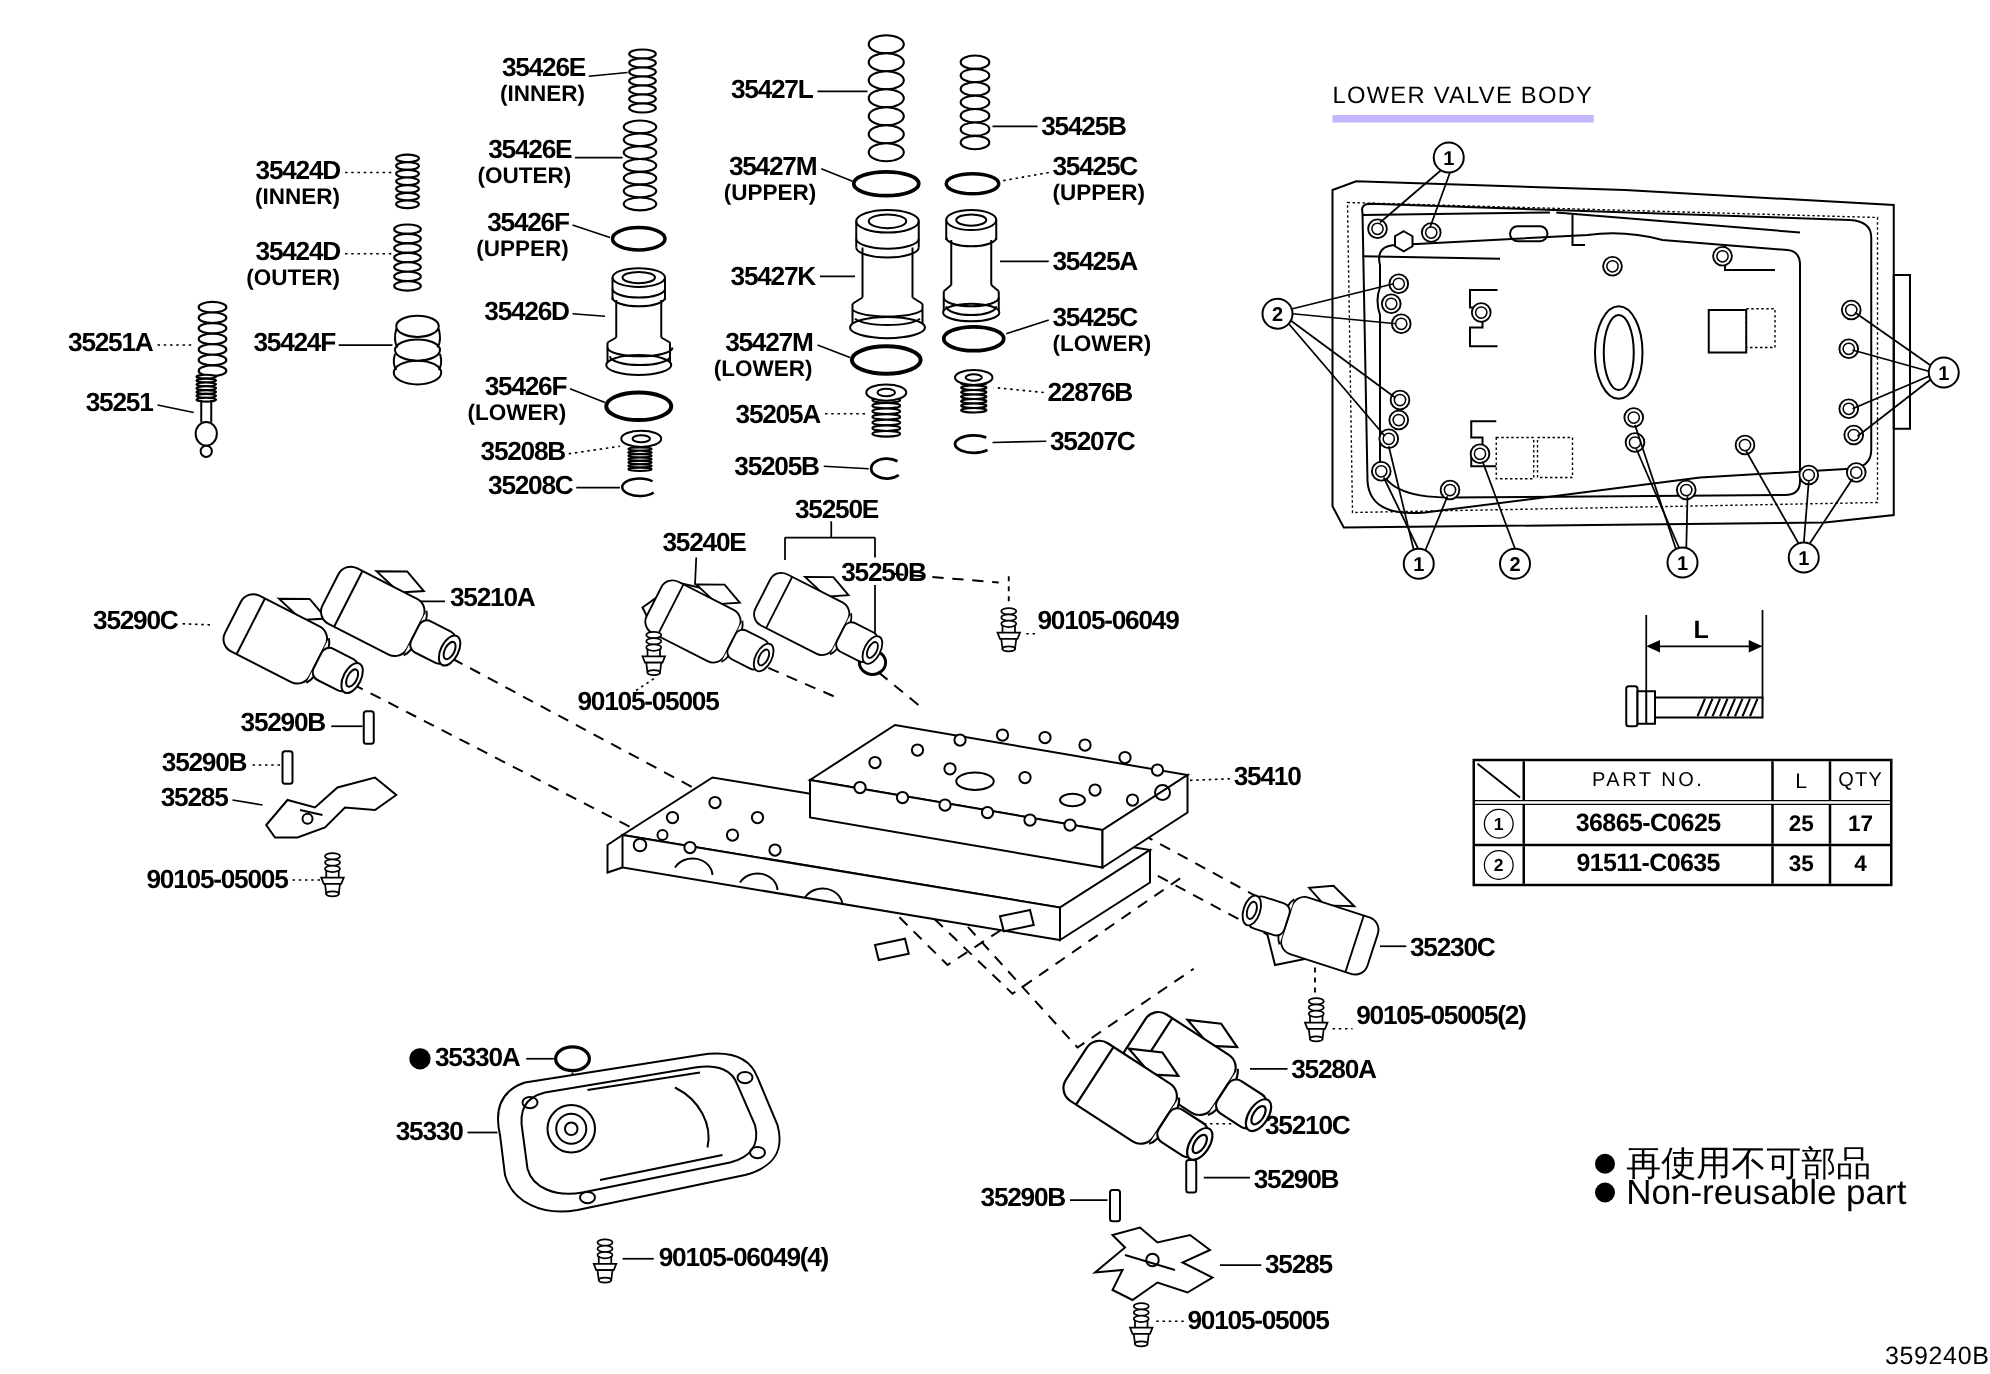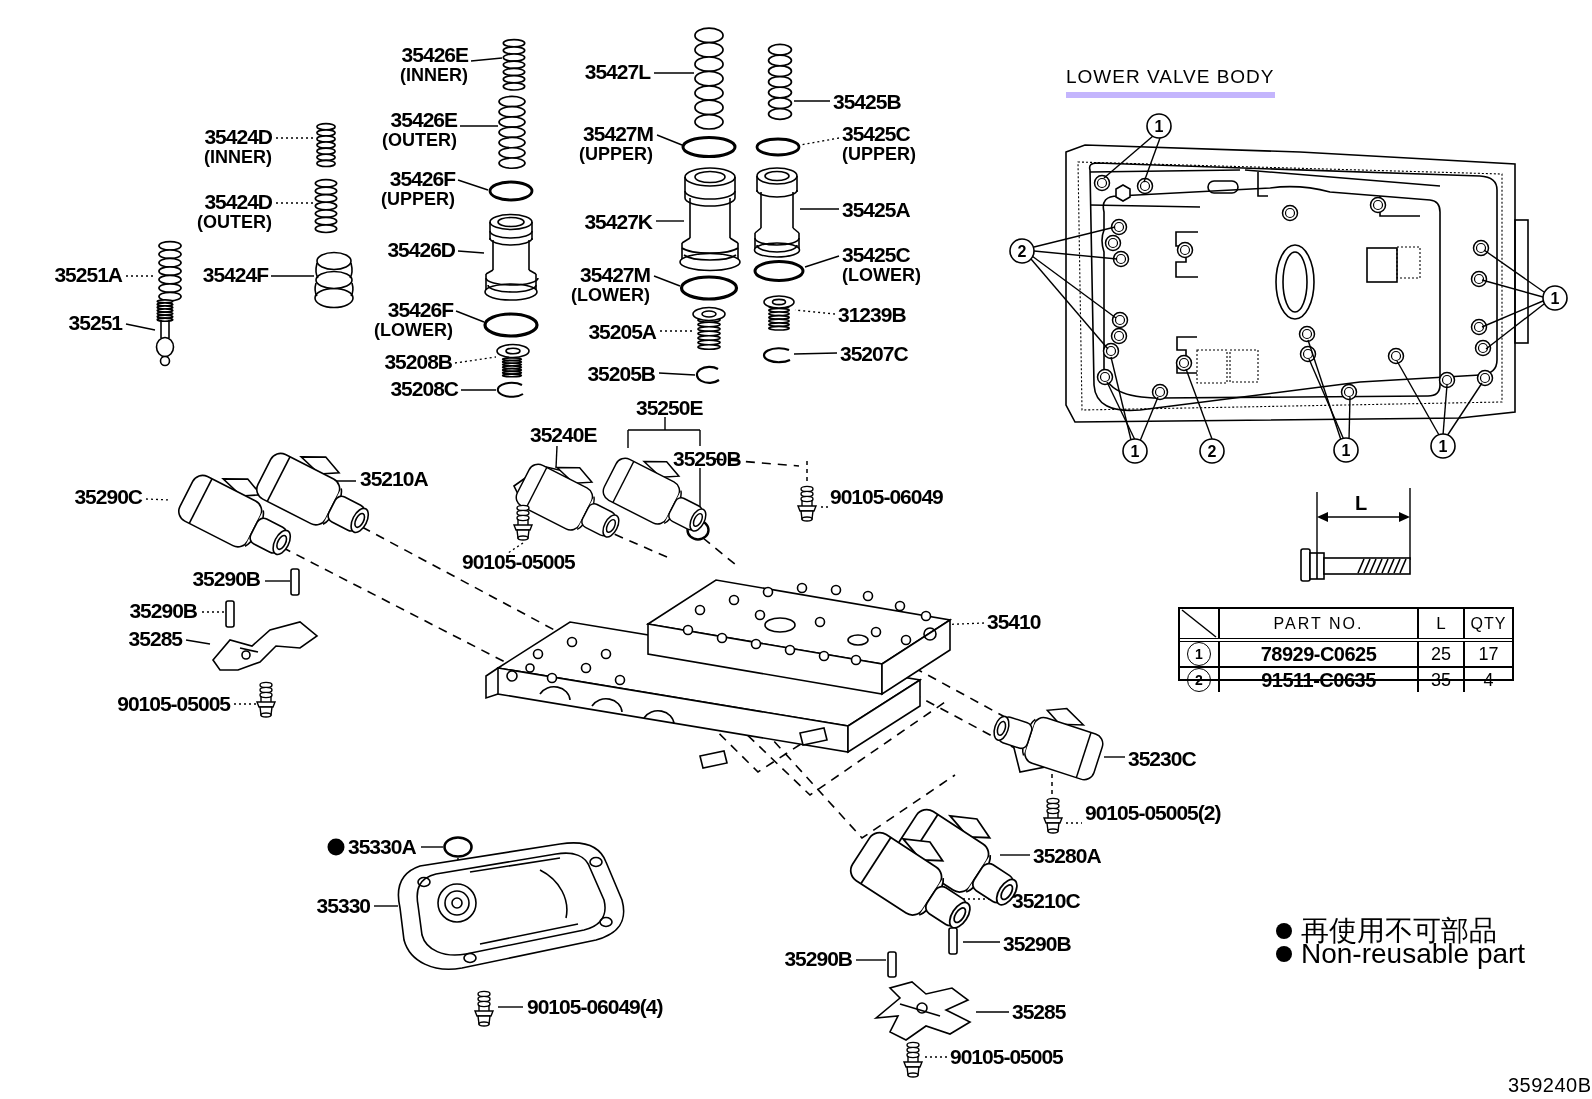--- a/index.html
+++ b/index.html
@@ -8,35 +8,35 @@
   #art{position:absolute;left:0;top:0}
   .lbl{position:absolute;font-weight:700;font-size:21px;letter-spacing:-1px;line-height:22px;white-space:nowrap}
   .lbl .sub{font-weight:700;font-size:18px;letter-spacing:0px;line-height:19px}
   .ra{text-align:right;width:130px}
   .title{position:absolute;font-size:19px;font-weight:400;letter-spacing:1px;
          border-bottom:6px solid #c4b5fd;padding-bottom:4px;white-space:nowrap}
   .legend-row{position:absolute;display:flex;align-items:center;gap:9px;white-space:nowrap}
   .legend-dot{width:16px;height:16px;border-radius:50%;background:#000;flex:0 0 auto}
   .legend-txt{font-size:28px}
   .docnum{position:absolute;font-size:20px;letter-spacing:0.5px}
-  .ptable{position:absolute;left:1178px;top:607px;width:336px;height:74px;border:2.5px solid #000;
+  .ptable{position:absolute;left:1178px;top:607px;width:336px;height:102px;border:2.5px solid #000;
           box-sizing:border-box;display:flex;flex-direction:column;background:#fff}
   .thead{display:flex;height:31px;border-bottom:4px double #000}
   .trow{display:flex;flex:1;align-items:stretch}
   .trow + .trow{border-top:2px solid #000}
   .tcell{display:flex;align-items:center;justify-content:center;border-left:2px solid #000;box-sizing:border-box}
   .tcell.first{border-left:none;position:relative}
   .c1{width:38px;flex:0 0 auto}
   .c2{flex:1}
   .c3{width:46px;flex:0 0 auto}
   .c4{width:49px;flex:0 0 auto}
   .hdr{font-size:16px;letter-spacing:2px}
   .hdr2{font-size:17px;letter-spacing:0}
   .pn{font-size:20px;font-weight:700;letter-spacing:-0.5px}
-  .num{font-size:18px;font-weight:400}
+  .num{font-size:18px;font-weight:700}
   .circ{width:22px;height:22px;border:1.6px solid #000;border-radius:50%;display:inline-flex;
         align-items:center;justify-content:center;font-size:14px;font-weight:600}
   .s{stroke:#000;fill:none;stroke-width:1.6}
   .sw{stroke:#000;fill:#fff;stroke-width:1.6}
   .ld{stroke:#000;stroke-width:1.4;fill:none}
   .dt{stroke-dasharray:2 3;stroke-width:1.3}
   .dash{stroke:#000;stroke-width:1.6;fill:none;stroke-dasharray:9 7}
   .dash2{stroke:#000;stroke-width:1.5;fill:none;stroke-dasharray:4 4}
   .dot2{stroke-dasharray:2 2;stroke-width:1.1}
   text{font-family:"Liberation Sans",sans-serif}
@@ -475,21 +475,21 @@
 <div class="lbl ra" style="left:522px;top:211px"><span>35427K</span></div>
 <div class="lbl ra" style="left:520px;top:264px"><span>35427M</span><div class="sub">(LOWER)</div></div>
 <div class="lbl ra" style="left:526px;top:321px"><span>35205A</span></div>
 <div class="lbl ra" style="left:525px;top:363px"><span>35205B</span></div>
 <div class="lbl" style="left:636px;top:397px"><span>35250E</span></div>
 <div class="lbl" style="left:673px;top:448px"><span>35250B</span></div>
 <div class="lbl" style="left:833px;top:91px"><span>35425B</span></div>
 <div class="lbl" style="left:842px;top:123px"><span>35425C</span><div class="sub">(UPPER)</div></div>
 <div class="lbl" style="left:842px;top:199px"><span>35425A</span></div>
 <div class="lbl" style="left:842px;top:244px"><span>35425C</span><div class="sub">(LOWER)</div></div>
-<div class="lbl" style="left:838px;top:304px"><span>31239B</span></div>
+<div class="lbl" style="left:838px;top:304px"><span>22876B</span></div>
 <div class="lbl" style="left:840px;top:343px"><span>35207C</span></div>
 <div class="lbl ra" style="left:12px;top:486px"><span>35290C</span></div>
 <div class="lbl" style="left:360px;top:468px"><span>35210A</span></div>
 <div class="lbl" style="left:530px;top:424px"><span>35240E</span></div>
 <div class="lbl" style="left:462px;top:551px"><span>90105-05005</span></div>
 <div class="lbl" style="left:830px;top:486px"><span>90105-06049</span></div>
 <div class="lbl" style="left:987px;top:611px"><span>35410</span></div>
 <div class="lbl ra" style="left:130px;top:568px"><span>35290B</span></div>
 <div class="lbl ra" style="left:67px;top:600px"><span>35290B</span></div>
 <div class="lbl ra" style="left:52px;top:628px"><span>35285</span></div>
@@ -525,21 +525,21 @@
           </svg>
     </div>
     <div class="tcell c2 hdr">PART NO.</div>
     <div class="tcell c3 hdr2">L</div>
     <div class="tcell c4 hdr" style="letter-spacing:1px">QTY</div>
   </div>
   <div class="trow">
     <div class="tcell c1 first">
           <span class="circ">1</span>
         </div>
-    <div class="tcell c2 pn">78929-C0625</div>
+    <div class="tcell c2 pn">36865-C0625</div>
     <div class="tcell c3 num">25</div>
     <div class="tcell c4 num">17</div>
   </div>
   <div class="trow">
     <div class="tcell c1 first">
           <span class="circ">2</span>
         </div>
     <div class="tcell c2 pn">91511-C0635</div>
     <div class="tcell c3 num">35</div>
     <div class="tcell c4 num">4</div>

